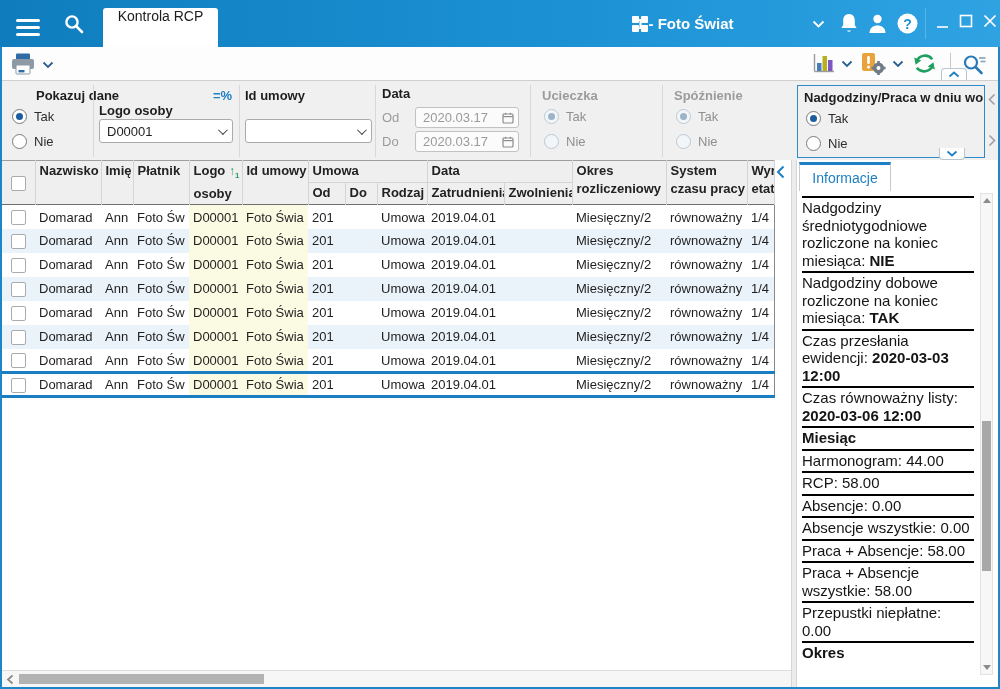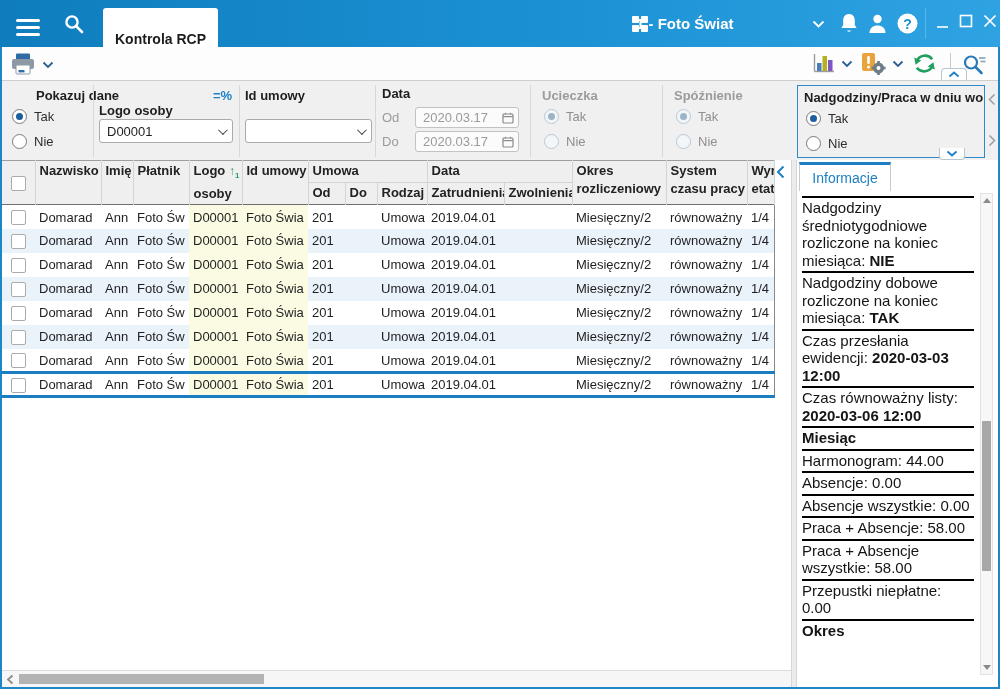--- a/index.html
+++ b/index.html
@@ -3,21 +3,21 @@
 <meta charset="utf-8">
 <style>
   * { margin:0; padding:0; box-sizing:border-box; }
   html,body { width:1000px; height:689px; font-family:"Liberation Sans","DejaVu Sans",sans-serif; background:#fff; overflow:hidden; }
   .app { position:relative; width:1000px; height:689px; border-left:2px solid #1c86c7; border-right:2px solid #1c86c7; border-bottom:3px solid #1c86c7; background:#fff; }
   .abs { position:absolute; }
 
   
   .topbar { position:absolute; left:-2px; top:0; width:1000px; height:47px; background:linear-gradient(90deg,#0f7dbd 0%,#1b91d4 55%,#2fa3e2 100%); }
   .hamburger span { display:block; width:24px; height:3px; background:#fff; border-radius:2px; margin:4px 0; }
-  .tb-tab { position:absolute; left:103px; top:8px; width:115px; height:39px; background:#fff; border-radius:3px 3px 0 0; display:flex; align-items:flex-end; justify-content:center; font-size:14px; font-weight:bold; color:#1c1c1c; }
+  .tb-tab { position:absolute; left:103px; top:8px; width:115px; height:39px; background:#fff; border-radius:3px 3px 0 0; display:flex; align-items:flex-start; justify-content:center; font-size:14px; font-weight:normal; color:#1c1c1c; }
   .tb-title { color:#fff; font-size:15px; font-weight:bold; white-space:nowrap; }
   .winbtn { color:#fff; }
 
   
   .toolbar { position:absolute; left:0; top:47px; width:996px; height:33px; background:#fdfdfd; }
   .vsep { width:1px; background:#c9c9c9; }
   .chip-up, .chip-down { position:absolute; width:26px; height:12px; background:#fff; border:1px solid #b9c6d0; display:flex; align-items:center; justify-content:center; }
   .chip-up { border-bottom:none; border-radius:4px 4px 0 0; }
   .chip-down { border-top:none; border-radius:0 0 4px 4px; }
 
@@ -445,20 +445,21 @@
     <div class="ptab">
         <span>Informacje</span>
       </div>
     <div class="pcontent">
         <div class="info-item"><span>Nadgodziny średniotygodniowe rozliczone na koniec miesiąca: </span><strong>NIE</strong></div>
         <div class="info-item"><span>Nadgodziny dobowe rozliczone na koniec miesiąca: </span><strong>TAK</strong></div>
         <div class="info-item"><span>Czas przesłania ewidencji: </span><strong>2020-03-03 12:00</strong></div>
         <div class="info-item"><span>Czas równoważny listy: </span><strong>2020-03-06 12:00</strong></div>
         <div class="info-item"><span></span><strong>Miesiąc</strong></div>
         <div class="info-item"><span>Harmonogram: 44.00</span><strong></strong></div>
+        <div class="info-item"><span>RCP: 58.00</span><strong></strong></div>
         <div class="info-item"><span>Absencje: 0.00</span><strong></strong></div>
         <div class="info-item"><span>Absencje wszystkie: 0.00</span><strong></strong></div>
         <div class="info-item"><span>Praca + Absencje: 58.00</span><strong></strong></div>
         <div class="info-item"><span>Praca + Absencje wszystkie: 58.00</span><strong></strong></div>
         <div class="info-item"><span>Przepustki niepłatne: 0.00</span><strong></strong></div>
         <div class="info-item"><span></span><strong>Okres</strong></div>
       </div>
     <div class="vscroll">
       <div class="tri-up abs" style="left:2px;top:4px;"></div>
       <div class="vthumb"></div>

